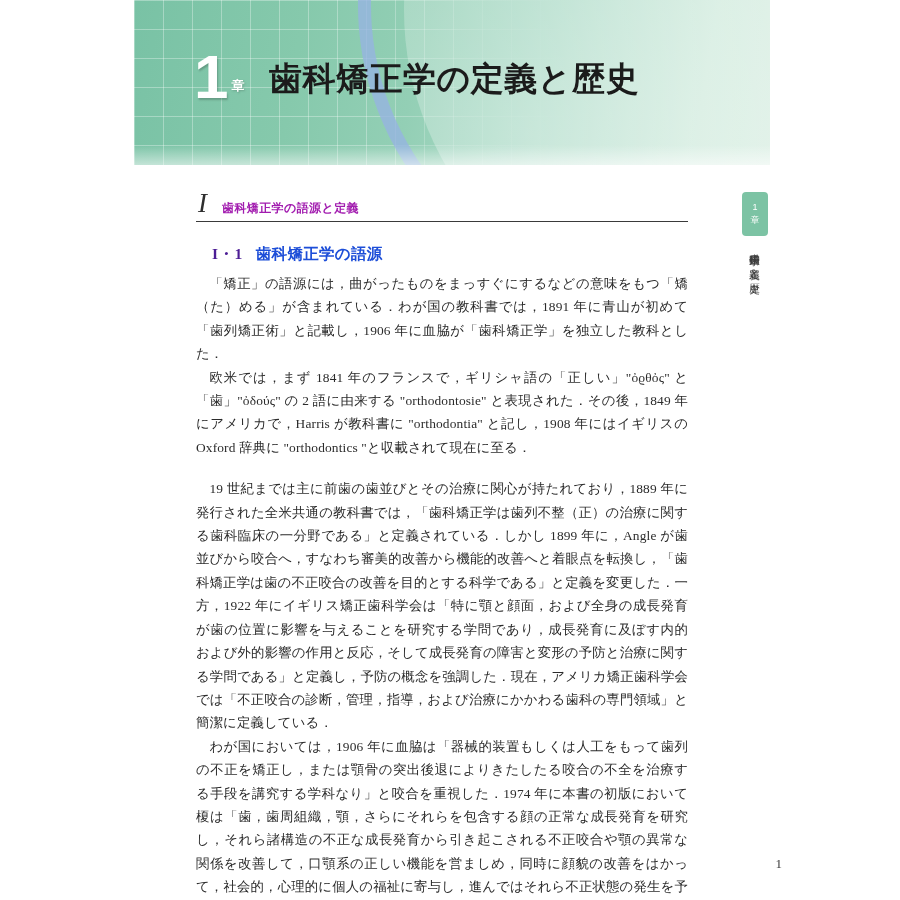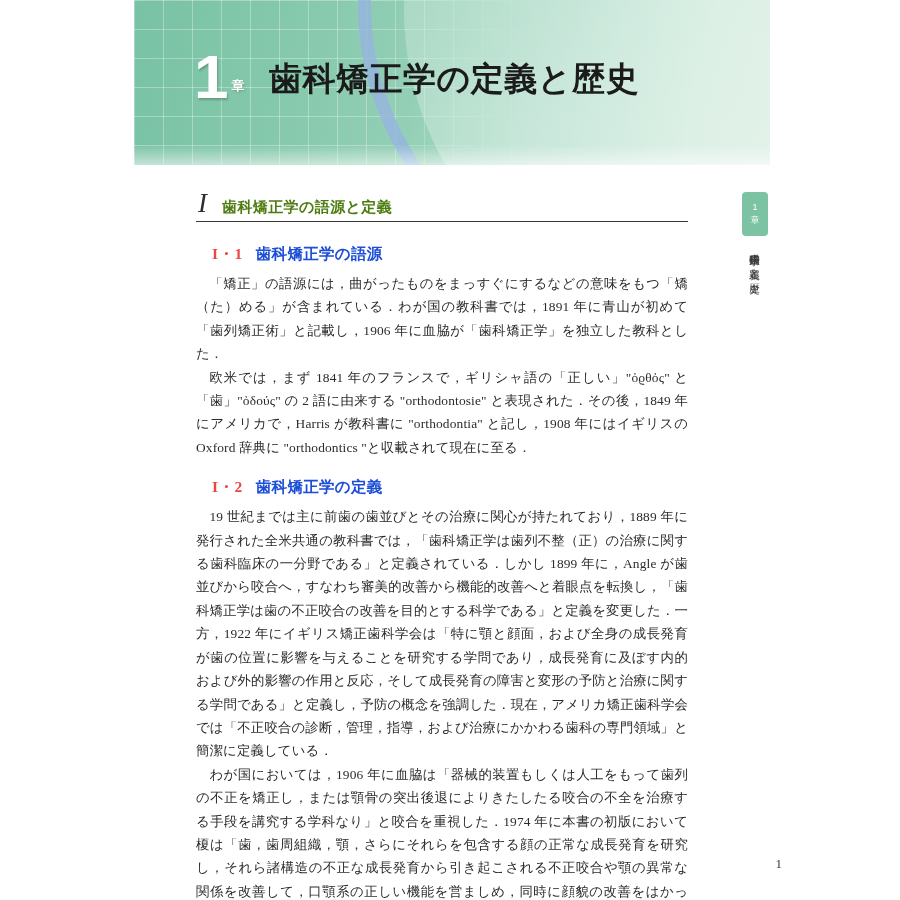--- a/index.html
+++ b/index.html
@@ -181,39 +181,39 @@
     font-family: "Liberation Serif", "DejaVu Serif", serif;
     font-style: italic;
     font-size: 27px;
     font-weight: 400;
     color: #2e2e2e;
     line-height: 1;
     padding-left: 2px;
   }
   .h-section-text {
     font-family: "Liberation Sans", "DejaVu Sans", sans-serif;
-    font-size: 15px;
-    font-weight: 700;
-    color: #4d7c0f;
+    font-size: 12px;
+    font-weight: 700;
+    color: #a21caf;
     letter-spacing: .4px;
   }
 
   
   .h-sub {
     display: flex;
     align-items: baseline;
     gap: 13px;
     margin: 0 0 7px 16px;
   }
   .h-sub + .para { margin-top: 0; }
   .h-sub-numeral {
     font-family: "Liberation Serif", "DejaVu Serif", serif;
     font-size: 15.5px;
     font-weight: 700;
-    color: #ef4444;
+    color: #4c1d95;
     letter-spacing: .5px;
     white-space: nowrap;
   }
   .h-sub-text {
     font-family: "Liberation Sans", "DejaVu Sans", sans-serif;
     font-size: 15.5px;
     font-weight: 700;
     color: #1d4ed8;
     letter-spacing: .3px;
   }
@@ -282,24 +282,20 @@
     <div class="h-sub">
       <span class="h-sub-numeral">I・1</span>
       <span class="h-sub-text">歯科矯正学の語源</span>
     </div>
 
     <p class="para">「矯正」の語源には，曲がったものをまっすぐにするなどの意味をもつ「矯（た）める」が含まれている．わが国の教科書では，1891 年に青山が初めて「歯列矯正術」と記載し，1906 年に血脇が「歯科矯正学」を独立した教科とした．</p>
     <p class="para">欧米では，まず 1841 年のフランスで，ギリシャ語の「正しい」"ὀϱθὀς" と「歯」"ὀδούς" の 2 語に由来する "orthodontosie" と表現された．その後，1849 年にアメリカで，Harris が教科書に "orthodontia" と記し，1908 年にはイギリスの Oxford 辞典に "orthodontics "と収載されて現在に至る．</p>
 
     <div class="block-gap-md"></div>
 
-    <div class="h-sub">
-      <span class="h-sub-numeral">I・2</span>
-      <span class="h-sub-text">歯科矯正学の定義</span>
-    </div>
 
     <p class="para">19 世紀までは主に前歯の歯並びとその治療に関心が持たれており，1889 年に発行された全米共通の教科書では，「歯科矯正学は歯列不整（正）の治療に関する歯科臨床の一分野である」と定義されている．しかし 1899 年に，Angle が歯並びから咬合へ，すなわち審美的改善から機能的改善へと着眼点を転換し，「歯科矯正学は歯の不正咬合の改善を目的とする科学である」と定義を変更した．一方，1922 年にイギリス矯正歯科学会は「特に顎と顔面，および全身の成長発育が歯の位置に影響を与えることを研究する学問であり，成長発育に及ぼす内的および外的影響の作用と反応，そして成長発育の障害と変形の予防と治療に関する学問である」と定義し，予防の概念を強調した．現在，アメリカ矯正歯科学会では「不正咬合の診断，管理，指導，および治療にかかわる歯科の専門領域」と簡潔に定義している．</p>
     <p class="para">わが国においては，1906 年に血脇は「器械的装置もしくは人工をもって歯列の不正を矯正し，または顎骨の突出後退によりきたしたる咬合の不全を治療する手段を講究する学科なり」と咬合を重視した．1974 年に本書の初版において榎は「歯，歯周組織，顎，さらにそれらを包含する顔の正常な成長発育を研究し，それら諸構造の不正な成長発育から引き起こされる不正咬合や顎の異常な関係を改善して，口顎系の正しい機能を営ましめ，同時に顔貌の改善をはかって，社会的，心理的に個人の福祉に寄与し，進んではそれら不正状態の発生を予防するための研究と技術とを含む歯科の一分科である」と表現した．</p>
 
   </div>
 
   <div id="folio">1</div>
 
 </div>
 

